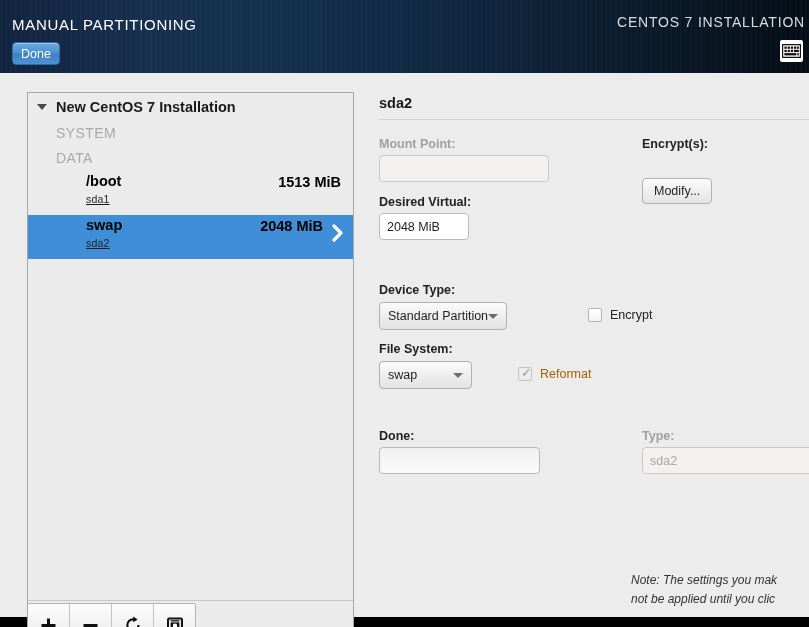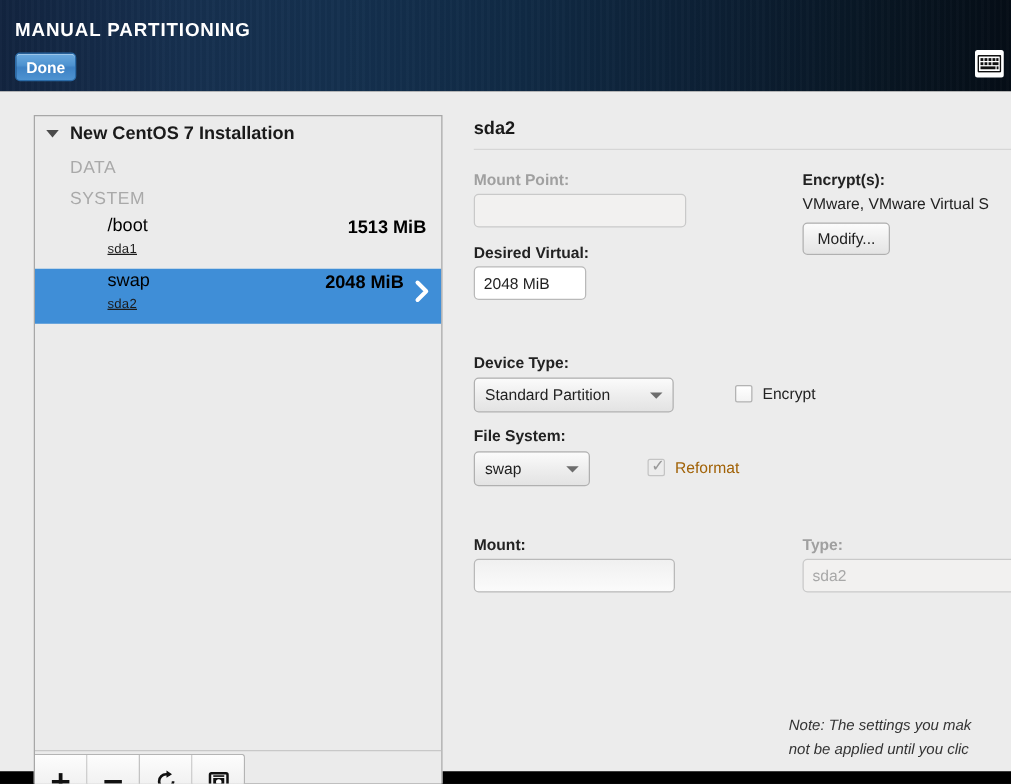--- a/index.html
+++ b/index.html
@@ -29,21 +29,20 @@
     width: 809px;
     height: 73px;
     background:
       repeating-linear-gradient(90deg,
         rgba(255,255,255,0.016) 0px,
         rgba(255,255,255,0.016) 2px,
         rgba(0,0,0,0.018) 2px,
         rgba(0,0,0,0.018) 5px),
       linear-gradient(90deg, #12243f 0%, #16304f 18%, #14304e 34%, #102a44 52%, #0c1f33 72%, #081522 88%, #050d16 100%);
     overflow: hidden;
-    font-weight: bold;
   }
   .header-title {
     position: absolute;
     left: 12px;
     top: 16px;
     color: #ffffff;
     font-size: 15px;
     letter-spacing: 0.7px;
     white-space: nowrap;
   }
@@ -154,21 +153,21 @@
     cursor: pointer;
   }
   .part-row.selected {
     background: #3f8ed7;
   }
   .part-name {
     position: absolute;
     left: 58px;
     top: 2px;
     font-size: 14.5px;
-    font-weight: normal;
+    font-weight: bold;
     color: #000000;
   }
   .part-dev {
     position: absolute;
     left: 58px;
     top: 22px;
     font-size: 10.5px;
     color: #1b1b1b;
     letter-spacing: 0.2px;
     text-decoration: underline;
@@ -383,20 +382,21 @@
     white-space: nowrap;
   }
 </style>
 </head>
 <body>
 
 <div id="app">
 
   <div class="header">
     <div class="header-title">MANUAL PARTITIONING</div>
+    <div class="header-right-title">CENTOS 7 INSTALLATION</div>
     <div class="done-button">Done</div>
     <div class="keyboard-indicator">
       <svg class="kb-icon" viewBox="0 0 19 14">
         <rect x="0.5" y="0.5" width="18" height="13" rx="1" fill="none" stroke="#111" stroke-width="1.4"></rect>
         <rect x="2.4" y="2.5" width="2.3" height="2.3" fill="#111"></rect>
         <rect x="5.6" y="2.5" width="2.3" height="2.3" fill="#111"></rect>
         <rect x="8.8" y="2.5" width="2.3" height="2.3" fill="#111"></rect>
         <rect x="12.0" y="2.5" width="2.3" height="2.3" fill="#111"></rect>
         <rect x="15.0" y="2.5" width="1.8" height="2.3" fill="#111"></rect>
         <rect x="2.4" y="5.8" width="2.3" height="2.3" fill="#111"></rect>
@@ -413,23 +413,23 @@
 
     <div class="part-panel">
       <div class="part-scroll">
 
         <div class="group-header">
           <span class="group-caret"></span>
           
           <span>New CentOS 7 Installation</span>
         </div>
 
+        <div class="group-label">SYSTEM</div>
+
         <div class="group-label">DATA</div>
-
-        <div class="group-label">SYSTEM</div>
 
         <div class="part-row">
           <span class="part-name">/boot</span>
           <span class="part-dev">sda1</span>
           <span class="part-size">1513 MiB</span>
         </div>
 
         <div class="part-row selected">
           <span class="part-name">swap</span>
           <span class="part-dev">sda2</span>
@@ -476,49 +476,48 @@
       <div class="dev-title">sda2</div>
       <div class="title-rule"></div>
 
       <div class="fld-label disabled" style="left:13px; top:64px;">Mount Point:</div>
       <input class="txt-input disabled" style="left: 13px; top: 82px; width: 170px;" disabled="" value="">
 
       <div class="fld-label" style="left:13px; top:122px;">Desired Virtual:</div>
       <input class="txt-input" style="left: 13px; top: 140px; width: 90px;" value="2048 MiB">
 
       <div class="fld-label" style="left:13px; top:210px;">Device Type:</div>
-      <div class="combo" style="left:13px; top:229px; width:160px;">
+      <div class="combo" style="left:13px; top:229px; width:128px;">
         <span class="combo-text">Standard Partition</span>
         <span class="combo-arrow"></span>
       </div>
       <div class="chk-wrap" style="left:184px; top:235px;">
         <span class="chk-box"></span>
         <span class="chk-label">Encrypt</span>
       </div>
 
       <div class="fld-label" style="left:13px; top:269px;">File System:</div>
       <div class="combo" style="left:13px; top:288px; width:93px;">
         <span class="combo-text">swap</span>
         <span class="combo-arrow"></span>
       </div>
       <div class="chk-wrap" style="left:114px; top:294px;">
         <span class="chk-box disabled">
           <span class="chk-mark">✓</span>
         </span>
         <span class="chk-label disabled">Reformat</span>
       </div>
 
-      <div class="fld-label" style="left:13px; top:356px;">Mount:</div>
+      <div class="fld-label" style="left:13px; top:356px;">Done:</div>
       <input class="txt-input soft" style="left: 13px; top: 374px; width: 161px;" value="">
 
       <div class="fld-label disabled" style="left:276px; top:356px;">Type:</div>
       <input class="txt-input disabled" style="left: 276px; top: 374px; width: 178px;" disabled="" value="sda2">
 
       <div class="fld-label" style="left:276px; top:64px;">Encrypt(s):</div>
-      <div class="dev-info" style="top:83px;">VMware, VMware Virtual S</div>
       <div class="modify-btn">Modify...</div>
 
       <div class="note">
         <div>Note:  The settings you mak</div>
         <div>not be applied until you clic</div>
       </div>
 
     </div>
   </div>
 </div>

